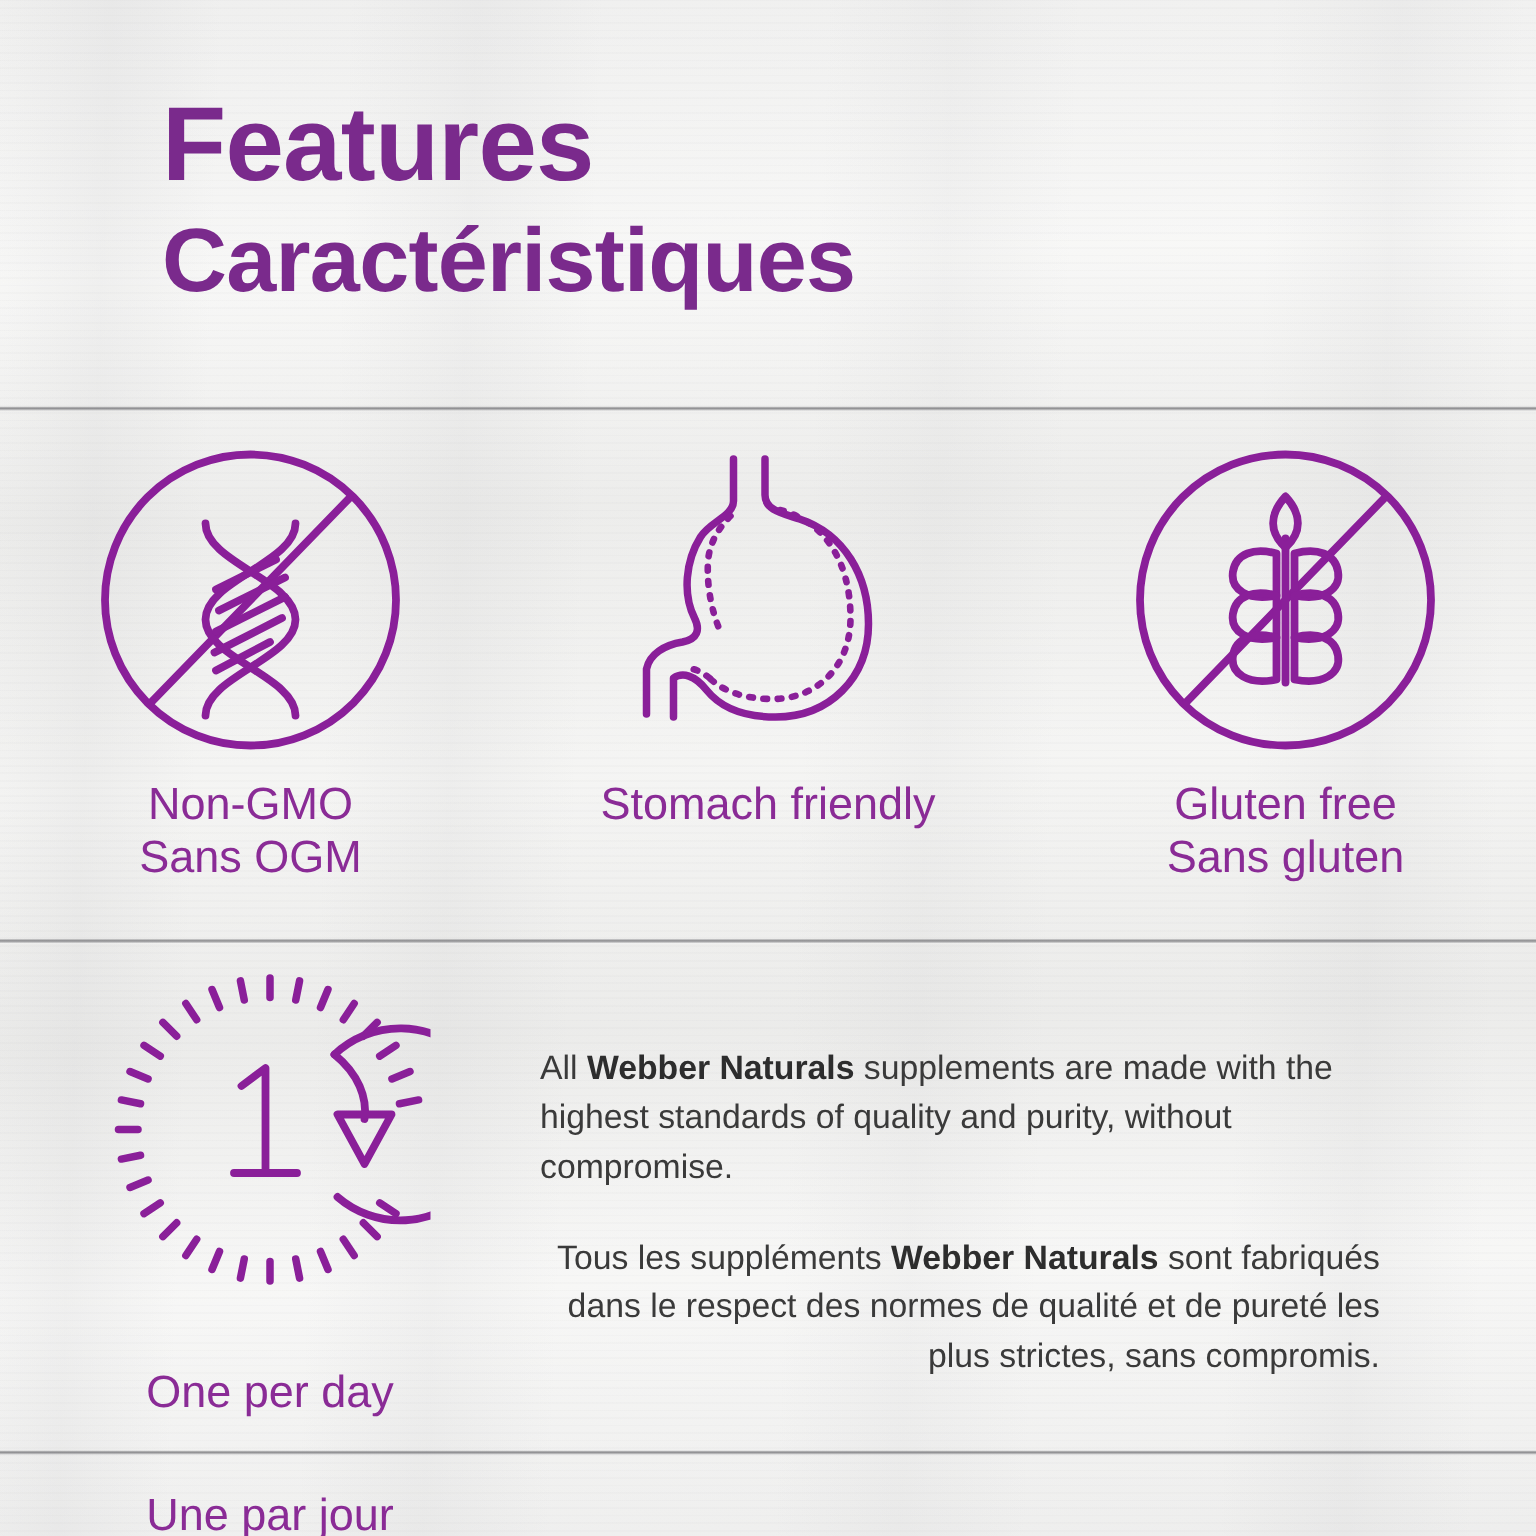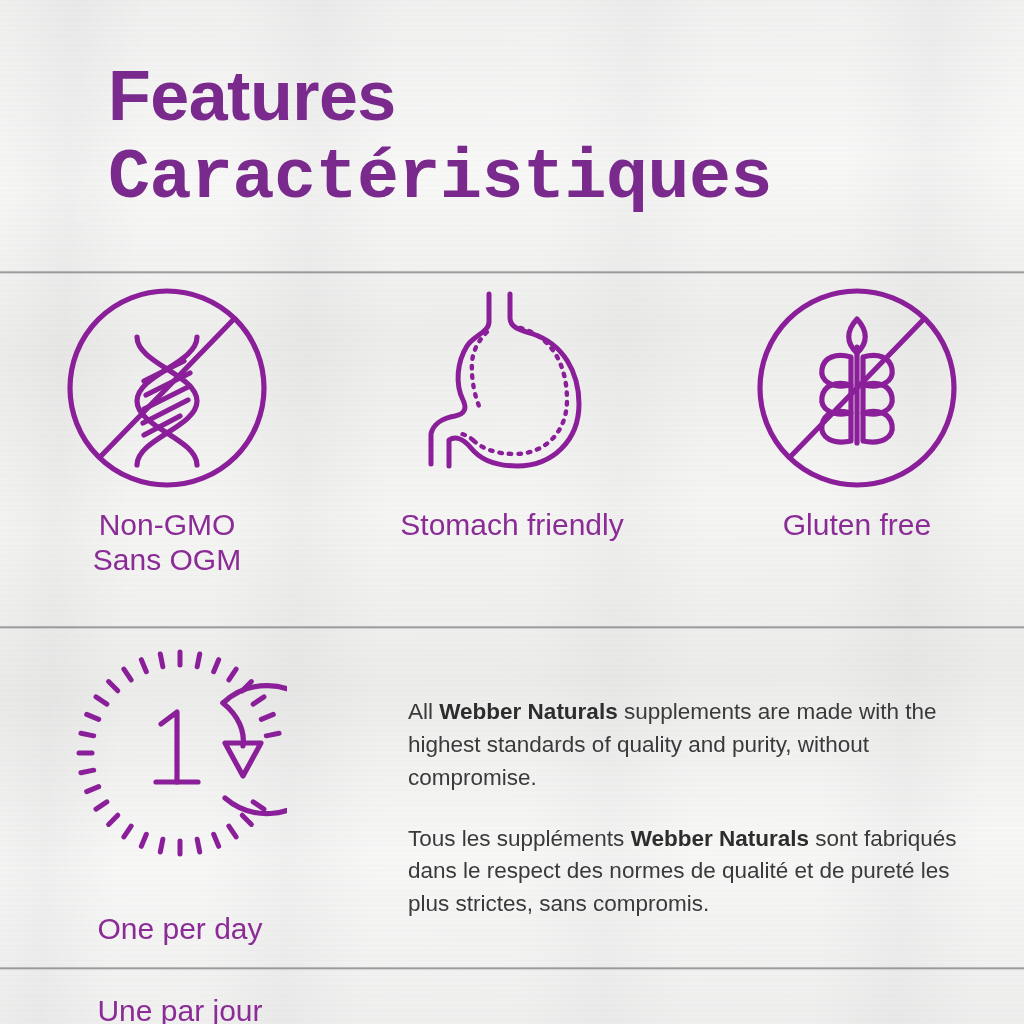--- a/index.html
+++ b/index.html
@@ -78,30 +78,29 @@
   .heading .line {
     font-weight: 700;
     letter-spacing: -0.5px;
     line-height: 0.98;
     white-space: nowrap;
   }
   .heading .line1 {
     font-size: 70px;
   }
   .heading .line2 {
-    font-size: 70px;
+    font-size: 60px;
     margin-top: 14px;
-    font-family: Liberation Mono, monospace;
   }
 
   
   .feature-row {
     position: absolute;
     left: 0;
-    top: 284px;
+    top: 296px;
     width: 1024px;
     display: flex;
   }
   .feature {
     display: flex;
     flex-direction: column;
     align-items: center;
   }
   .feature.f1 { width: 334px; }
   .feature.f2 { width: 356px; }
@@ -147,30 +146,29 @@
     height: 210px;
     display: flex;
     align-items: center;
     justify-content: center;
   }
   .bottom-left .caption { margin-top: 12px; }
 
   .bottom-right {
     width: 600px;
     padding-top: 54px;
-    margin-left: 48px;
   }
   .para {
     font-size: 22.5px;
     line-height: 1.46;
     color: #3a3a3a;
     margin: 0 0 28px 0;
     max-width: 560px;
   }
-  .para:last-child { margin-bottom: 0; }
+  .para:last-child { margin-bottom: 0; text-align: right; }
   .para b { font-weight: 700; color: #2d2d2d; }
 </style>
 </head>
 <body>
 
 <div id="board">
 
   <div id="grain"></div>
   <div class="plank-seam" style="top:271px;"></div>
   <div class="plank-seam" style="top:626px;"></div>
@@ -248,20 +246,21 @@
             <path d="M97 100 C82 96, 70 100, 68 112 C66 124, 78 132, 97 128 Z"></path>
             <path d="M97 128 C82 124, 70 128, 68 140 C66 152, 78 160, 97 156 Z"></path>
 
             <path d="M109 72 C124 68, 136 72, 138 84 C140 96, 128 104, 109 100 Z"></path>
             <path d="M109 100 C124 96, 136 100, 138 112 C140 124, 128 132, 109 128 Z"></path>
             <path d="M109 128 C124 124, 136 128, 138 140 C140 152, 128 160, 109 156 Z"></path>
           </svg>
         </div>
         <div class="caption">
           <span class="cap-en" style="color:#8A2B96;">Gluten free</span>
+          <span class="cap-fr" style="color:#8A2B96;">Sans gluten</span>
         </div>
       </div>
 
     </div>
 
     <div class="bottom">
 
       <div class="bottom-left">
         <div class="icon-wrap">
           <svg width="214" height="214" viewBox="0 0 214 214" fill="none" stroke="#8A1F99" stroke-width="5.2" stroke-linecap="round" stroke-linejoin="round">

